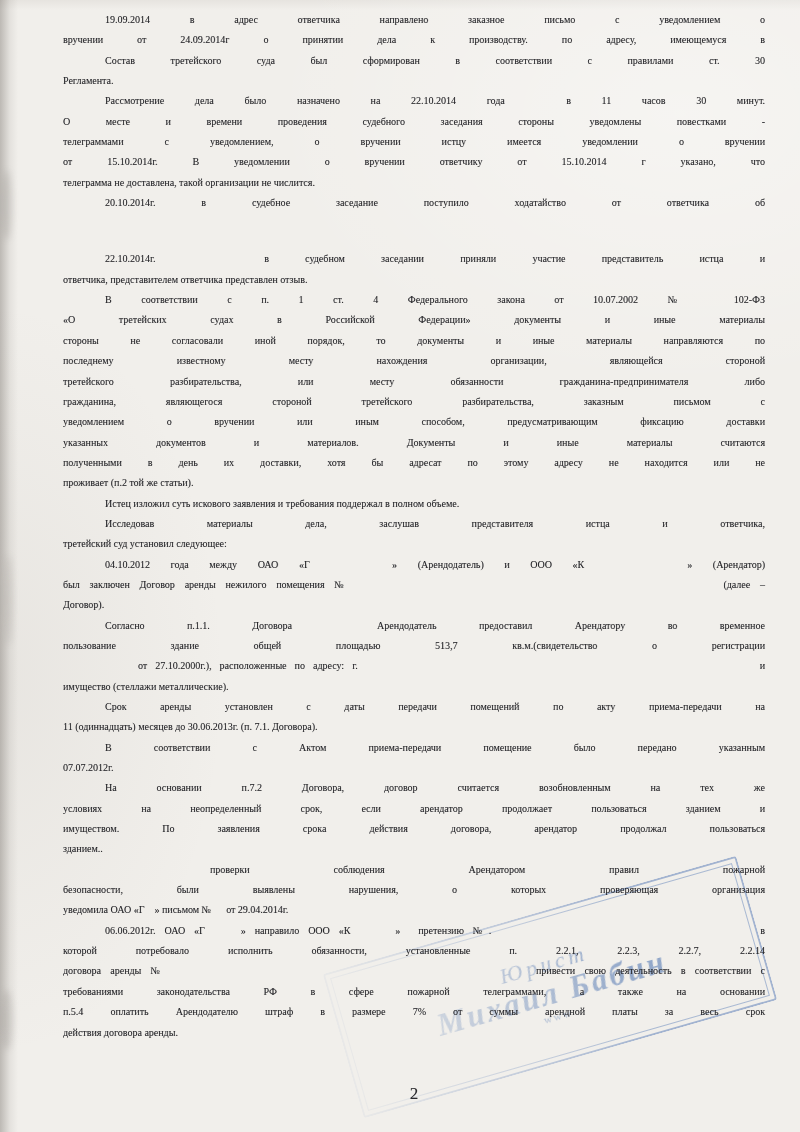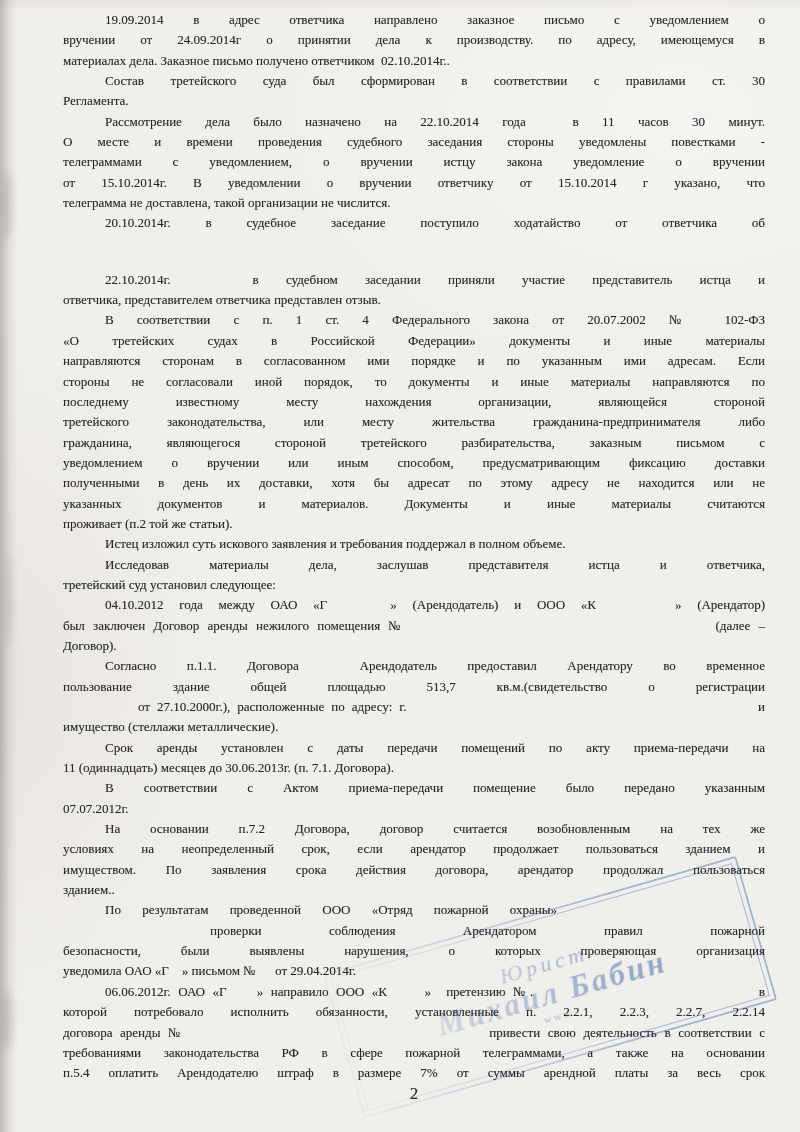--- a/index.html
+++ b/index.html
@@ -20,21 +20,21 @@
     position:absolute;left:0;top:0;bottom:0;width:18px;z-index:1;
     background:linear-gradient(90deg, rgba(110,104,98,0.40), rgba(110,104,98,0.10) 55%, rgba(110,104,98,0) 100%);
   }
   .smudge{position:absolute;z-index:1;border-radius:50%;filter:blur(3px);}
   .smudge.s1{left:2px;top:170px;width:10px;height:70px;background:rgba(110,104,98,0.18);}
   .smudge.s2{left:5px;top:555px;width:8px;height:90px;background:rgba(110,104,98,0.14);}
   .smudge.s3{left:1px;top:990px;width:12px;height:60px;background:rgba(110,104,98,0.18);}
 
   .text-column{
     position:absolute;left:63px;top:10px;width:702px;z-index:3;
-    font-size:13px;line-height:20.35px;color:#26262a;
+    font-size:10px;line-height:20.35px;color:#26262a;
     text-shadow:0.3px 0.3px 0.6px rgba(45,45,50,0.30);
   }
   .line{text-align:justify;text-align-last:left;}
   .line.j{text-align-last:justify;}
 
   .page-number{
     position:absolute;left:63px;top:1084px;width:702px;z-index:3;
     text-align:center;font-size:17px;color:#2a2a2e;
     text-shadow:0.3px 0.3px 0.6px rgba(45,45,50,0.30);
   }
@@ -71,64 +71,62 @@
   <div class="stamp-inner">
     <div class="stamp-title">Юрист</div>
     <div class="stamp-name">Михаил Бабин</div>
     <div class="stamp-url">www</div>
   </div>
 </div>
 
 <div class="text-column">
     <div class="line j" style="padding-left: 42px;">19.09.2014 в адрес ответчика направлено заказное письмо с уведомлением о</div>
     <div class="line j">вручении от 24.09.2014г о принятии дела к производству. по адресу, имеющемуся в</div>
-    <div class="line">материалах дела. Заказное письмо получено ответчиком&nbsp; 02.10.2014г..</div>
     <div class="line j" style="padding-left: 42px;">Состав третейского суда был сформирован в соответствии с правилами ст. 30</div>
     <div class="line">Регламента.</div>
     <div class="line j" style="padding-left: 42px;">Рассмотрение дела было назначено на 22.10.2014 года&nbsp; в 11 часов 30 минут.</div>
     <div class="line j">О месте и времени проведения судебного заседания стороны уведомлены повестками -</div>
-    <div class="line j">телеграммами с уведомлением, о вручении истцу закона уведомление о вручении</div>
+    <div class="line j">телеграммами с уведомлением, о вручении истцу имеется уведомлении о вручении</div>
     <div class="line j">от 15.10.2014г. В уведомлении о вручении ответчику от 15.10.2014 г указано, что</div>
     <div class="line">телеграмма не доставлена, такой организации не числится.</div>
     <div class="line j" style="padding-left: 42px;">20.10.2014г. в судебное заседание поступило ходатайство от ответчика об</div>
     <div class="line j" style="padding-left: 42px; margin-top: 36px;">22.10.2014г.&nbsp;&nbsp; в судебном заседании приняли участие представитель истца и</div>
     <div class="line">ответчика, представителем ответчика представлен отзыв.</div>
-    <div class="line j" style="padding-left: 42px;">В соответствии с п. 1 ст. 4 Федерального закона от 20.07.2002 № 102-ФЗ</div>
+    <div class="line j" style="padding-left: 42px;">В соответствии с п. 1 ст. 4 Федерального закона от 10.07.2002 № 102-ФЗ</div>
     <div class="line j">«О третейских судах в Российской Федерации» документы и иные материалы</div>
-    <div class="line j">направляются сторонам в согласованном ими порядке и по указанным ими адресам. Если</div>
     <div class="line j">стороны не согласовали иной порядок, то документы и иные материалы направляются по</div>
     <div class="line j">последнему известному месту нахождения организации, являющейся стороной</div>
-    <div class="line j">третейского законодательства, или месту жительства гражданина-предпринимателя либо</div>
+    <div class="line j">третейского разбирательства, или месту обязанности гражданина-предпринимателя либо</div>
     <div class="line j">гражданина, являющегося стороной третейского разбирательства, заказным письмом с</div>
     <div class="line j">уведомлением о вручении или иным способом, предусматривающим фиксацию доставки</div>
+    <div class="line j">указанных документов и материалов. Документы и иные материалы считаются</div>
     <div class="line j">полученными в день их доставки, хотя бы адресат по этому адресу не находится или не</div>
-    <div class="line j">указанных документов и материалов. Документы и иные материалы считаются</div>
     <div class="line">проживает (п.2 той же статьи).</div>
     <div class="line" style="padding-left: 42px;">Истец изложил суть искового заявления и требования поддержал в полном объеме.</div>
     <div class="line j" style="padding-left: 42px;">Исследовав материалы дела, заслушав представителя истца и ответчика,</div>
     <div class="line">третейский суд установил следующее:</div>
     <div class="line j" style="padding-left: 42px;">04.10.2012 года между ОАО «Г&nbsp;&nbsp;&nbsp;&nbsp;» (Арендодатель) и ООО «К&nbsp;&nbsp;&nbsp;&nbsp;&nbsp;» (Арендатор)</div>
     <div class="line j">был заключен Договор аренды нежилого помещения №&nbsp;&nbsp;&nbsp;&nbsp;&nbsp;&nbsp;&nbsp;&nbsp;&nbsp;&nbsp;&nbsp;&nbsp;&nbsp;&nbsp;&nbsp;&nbsp;&nbsp;&nbsp;&nbsp;&nbsp;&nbsp;&nbsp;&nbsp;&nbsp;&nbsp;&nbsp;&nbsp;&nbsp;&nbsp;&nbsp;&nbsp;&nbsp;&nbsp;&nbsp;&nbsp;&nbsp;&nbsp;&nbsp;(далее –</div>
     <div class="line">Договор).</div>
     <div class="line j" style="padding-left: 42px;">Согласно п.1.1. Договора&nbsp; Арендодатель предоставил Арендатору во временное</div>
     <div class="line j">пользование здание общей площадью 513,7 кв.м.(свидетельство о регистрации</div>
     <div class="line j" style="padding-left: 75px;">от 27.10.2000г.), расположенные по адресу: г.&nbsp;&nbsp;&nbsp;&nbsp;&nbsp;&nbsp;&nbsp;&nbsp;&nbsp;&nbsp;&nbsp;&nbsp;&nbsp;&nbsp;&nbsp;&nbsp;&nbsp;&nbsp;&nbsp;&nbsp;&nbsp;&nbsp;&nbsp;&nbsp;&nbsp;&nbsp;&nbsp;&nbsp;&nbsp;&nbsp;&nbsp;&nbsp;&nbsp;&nbsp;&nbsp;&nbsp;&nbsp;&nbsp;&nbsp;&nbsp;&nbsp;&nbsp;&nbsp;&nbsp;&nbsp;&nbsp;&nbsp;&nbsp;&nbsp;&nbsp;и</div>
     <div class="line">имущество (стеллажи металлические).</div>
     <div class="line j" style="padding-left: 42px;">Срок аренды установлен с даты передачи помещений по акту приема-передачи на</div>
     <div class="line">11 (одиннадцать) месяцев до 30.06.2013г. (п. 7.1. Договора).</div>
     <div class="line j" style="padding-left: 42px;">В соответствии с Актом приема-передачи помещение было передано указанным</div>
     <div class="line">07.07.2012г.</div>
     <div class="line j" style="padding-left: 42px;">На основании п.7.2 Договора, договор считается возобновленным на тех же</div>
     <div class="line j">условиях на неопределенный срок, если арендатор продолжает пользоваться зданием и</div>
     <div class="line j">имуществом. По заявления срока действия договора, арендатор продолжал пользоваться</div>
     <div class="line">зданием..</div>
-    <div class="line" style="padding-left: 42px; word-spacing: 18px;">По результатам проведенной ООО «Отряд пожарной охраны»</div>
     <div class="line j" style="padding-left: 147px;">проверки соблюдения Арендатором правил пожарной</div>
     <div class="line j">безопасности, были выявлены нарушения, о которых проверяющая организация</div>
     <div class="line">уведомила ОАО «Г&nbsp;&nbsp;&nbsp;&nbsp;» письмом №&nbsp;&nbsp;&nbsp;&nbsp;&nbsp;&nbsp;от 29.04.2014г.</div>
     <div class="line j" style="padding-left: 42px;">06.06.2012г. ОАО «Г&nbsp;&nbsp;&nbsp;&nbsp;» направило ООО «К&nbsp;&nbsp;&nbsp;&nbsp;&nbsp;»&nbsp;&nbsp;претензию №.&nbsp;&nbsp;&nbsp;&nbsp;&nbsp;&nbsp;&nbsp;&nbsp;&nbsp;&nbsp;&nbsp;&nbsp;&nbsp;&nbsp;&nbsp;&nbsp;&nbsp;&nbsp;&nbsp;&nbsp;&nbsp;&nbsp;&nbsp;&nbsp;&nbsp;&nbsp;&nbsp;&nbsp;&nbsp;&nbsp;в</div>
     <div class="line j">которой потребовало исполнить обязанности, установленные п. 2.2.1, 2.2.3, 2.2.7, 2.2.14</div>
     <div class="line j">договора аренды №&nbsp;&nbsp;&nbsp;&nbsp;&nbsp;&nbsp;&nbsp;&nbsp;&nbsp;&nbsp;&nbsp;&nbsp;&nbsp;&nbsp;&nbsp;&nbsp;&nbsp;&nbsp;&nbsp;&nbsp;&nbsp;&nbsp;&nbsp;&nbsp;&nbsp;&nbsp;&nbsp;&nbsp;&nbsp;&nbsp;&nbsp;&nbsp;&nbsp;&nbsp;&nbsp;&nbsp;&nbsp;&nbsp;&nbsp;&nbsp;привести свою деятельность в соответствии с</div>
     <div class="line j">требованиями законодательства РФ в сфере пожарной телеграммами, а также на основании</div>
     <div class="line j">п.5.4 оплатить Арендодателю штраф в размере 7% от суммы арендной платы за весь срок</div>
+    <div class="line">действия договора аренды.</div>
   </div>
 
 <div class="page-number">2</div>
 
 </body></html>

